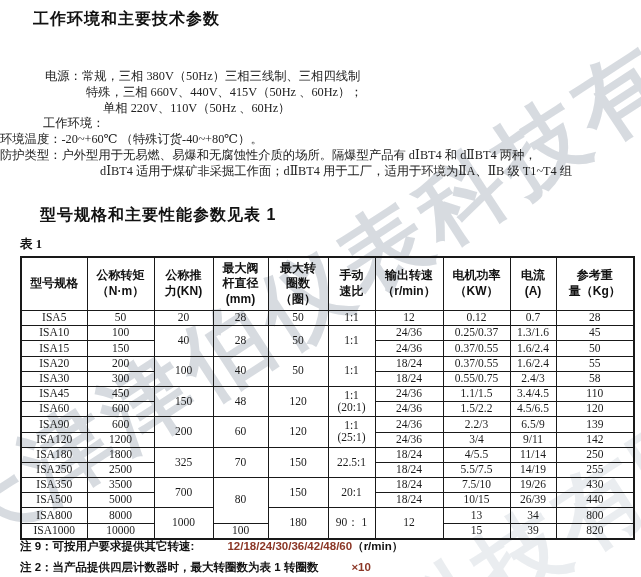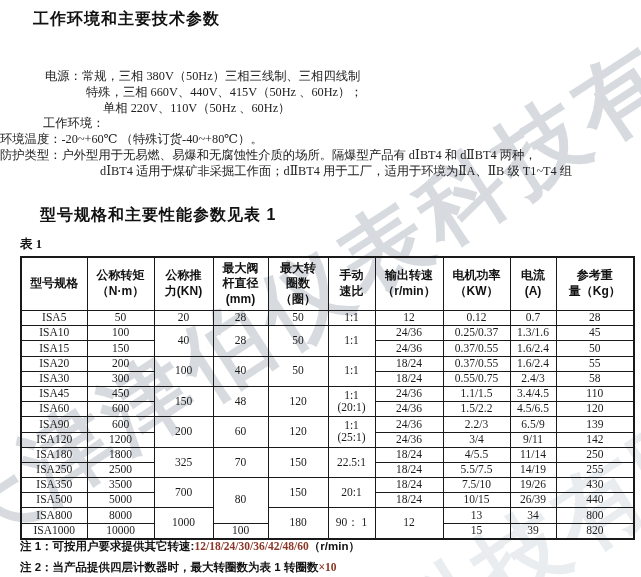--- a/index.html
+++ b/index.html
@@ -25,21 +25,21 @@
   table.spec{position:absolute;left:20px;top:256px;width:613px;border-collapse:collapse;
              table-layout:fixed;text-align:center;border:2px solid #191919;}
   table.spec th,table.spec td{border:1px solid #191919;padding:0;white-space:pre-line;
              overflow:hidden;vertical-align:middle;}
   table.spec th{font-family:"Liberation Sans","DejaVu Sans",sans-serif;font-weight:bold;
              font-size:12px;line-height:1.3;height:52px;color:#111;}
   table.spec td{font-size:11.5px;line-height:1.02;height:14.2px;color:#1b1b1b;}
   .notes{position:absolute;left:20px;font-family:"Liberation Sans","DejaVu Sans",sans-serif;
          font-weight:bold;font-size:11.5px;color:#111;white-space:nowrap;}
   .n1{top:539px;}.n2{top:560px;}
-  .note-red{color:#8b3626;font-family:Liberation Serif, serif;}
+  .note-red{color:#8b3626;font-family:Liberation Sans, sans-serif;margin-left:33px;}
 </style>
 </head>
 <body>
 
 <div class="page">
 
   <div class="wm wm-a">天津津伯仪表科技有限公司</div>
   <div class="wm wm-b">天津津伯仪表科技有限公司</div>
 
   <div class="content">
@@ -249,20 +249,20 @@
             <td>10000</td>
             <td>100</td>
             <td>15</td>
             <td>39</td>
             <td>820</td>
           </tr>
         </tbody>
     </table>
 
     <div class="notes n1">
-      <span>注 1：</span><span>可按用户要求提供其它转速:</span><span class="note-red">12/18/24/30/36/42/48/60</span><span>（r/min）</span>
+      <span>注 9：</span><span>可按用户要求提供其它转速:</span><span class="note-red">12/18/24/30/36/42/48/60</span><span>（r/min）</span>
     </div>
     <div class="notes n2">
       <span>注 2：</span><span>当产品提供四层计数器时，最大转圈数为表 1 转圈数</span><span class="note-red">×10</span><span></span>
     </div>
 
   </div>
 </div>
 
 </body></html>

